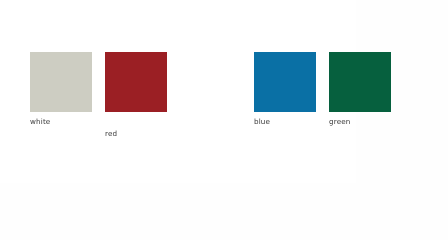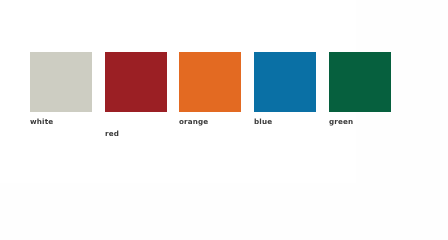--- a/index.html
+++ b/index.html
@@ -14,21 +14,20 @@
     overflow: hidden;
     position: relative;
   }
   #palette-board {
     position: absolute;
     left: 0;
     top: 0;
     width: 356px;
     height: 183px;
     background: #ffffff;
-    font-weight: bold;
   }
   .swatch-group {
     position: absolute;
     top: 52px;
   }
   .swatch-chip {
     width: 62px;
     height: 60px;
     display: block;
   }
@@ -51,24 +50,20 @@
   <div class="swatch-group" style="left:30px">
     <span class="swatch-chip" style="background: rgb(205, 205, 194); width: 62px; height: 60px;"></span>
     <span class="swatch-label" style="color: rgb(58, 58, 58);">white</span>
   </div>
 
   <div class="swatch-group" style="left:105px">
     <span class="swatch-chip" style="background: rgb(155, 31, 36); width: 62px; height: 60px;"></span>
     <span class="swatch-label" style="color: rgb(58, 58, 58); margin-top: 17px;">red</span>
   </div>
 
-  <div class="swatch-group" style="left:179px">
-    <span class="swatch-chip" style="background: rgb(227, 106, 34); width: 62px; height: 60px;"></span>
-    <span class="swatch-label" style="color: rgb(58, 58, 58);">orange</span>
-  </div>
 
   <div class="swatch-group" style="left:329px">
     <span class="swatch-chip" style="background: rgb(6, 96, 62); width: 62px; height: 60px;"></span>
     <span class="swatch-label" style="color: rgb(58, 58, 58);">green</span>
   </div>
 
   <div class="swatch-group" style="left:254px">
     <span class="swatch-chip" style="background: rgb(10, 112, 165); width: 62px; height: 60px;"></span>
     <span class="swatch-label" style="color: rgb(58, 58, 58);">blue</span>
   </div>

